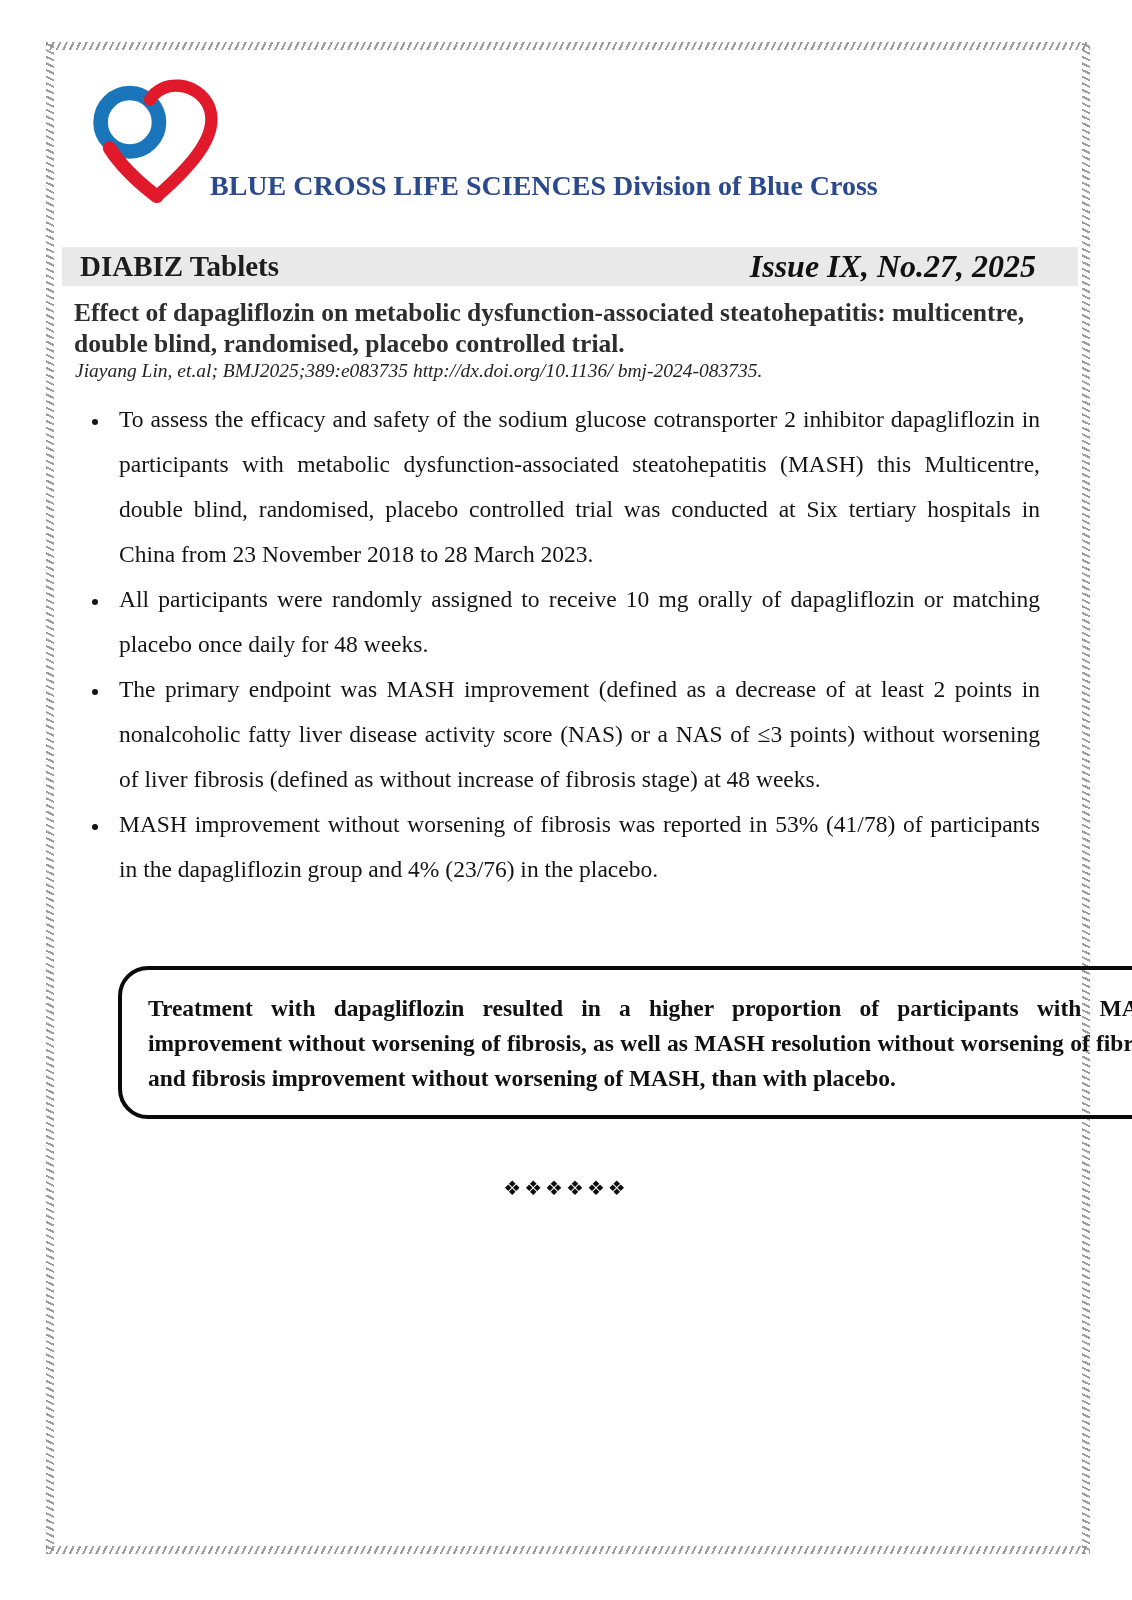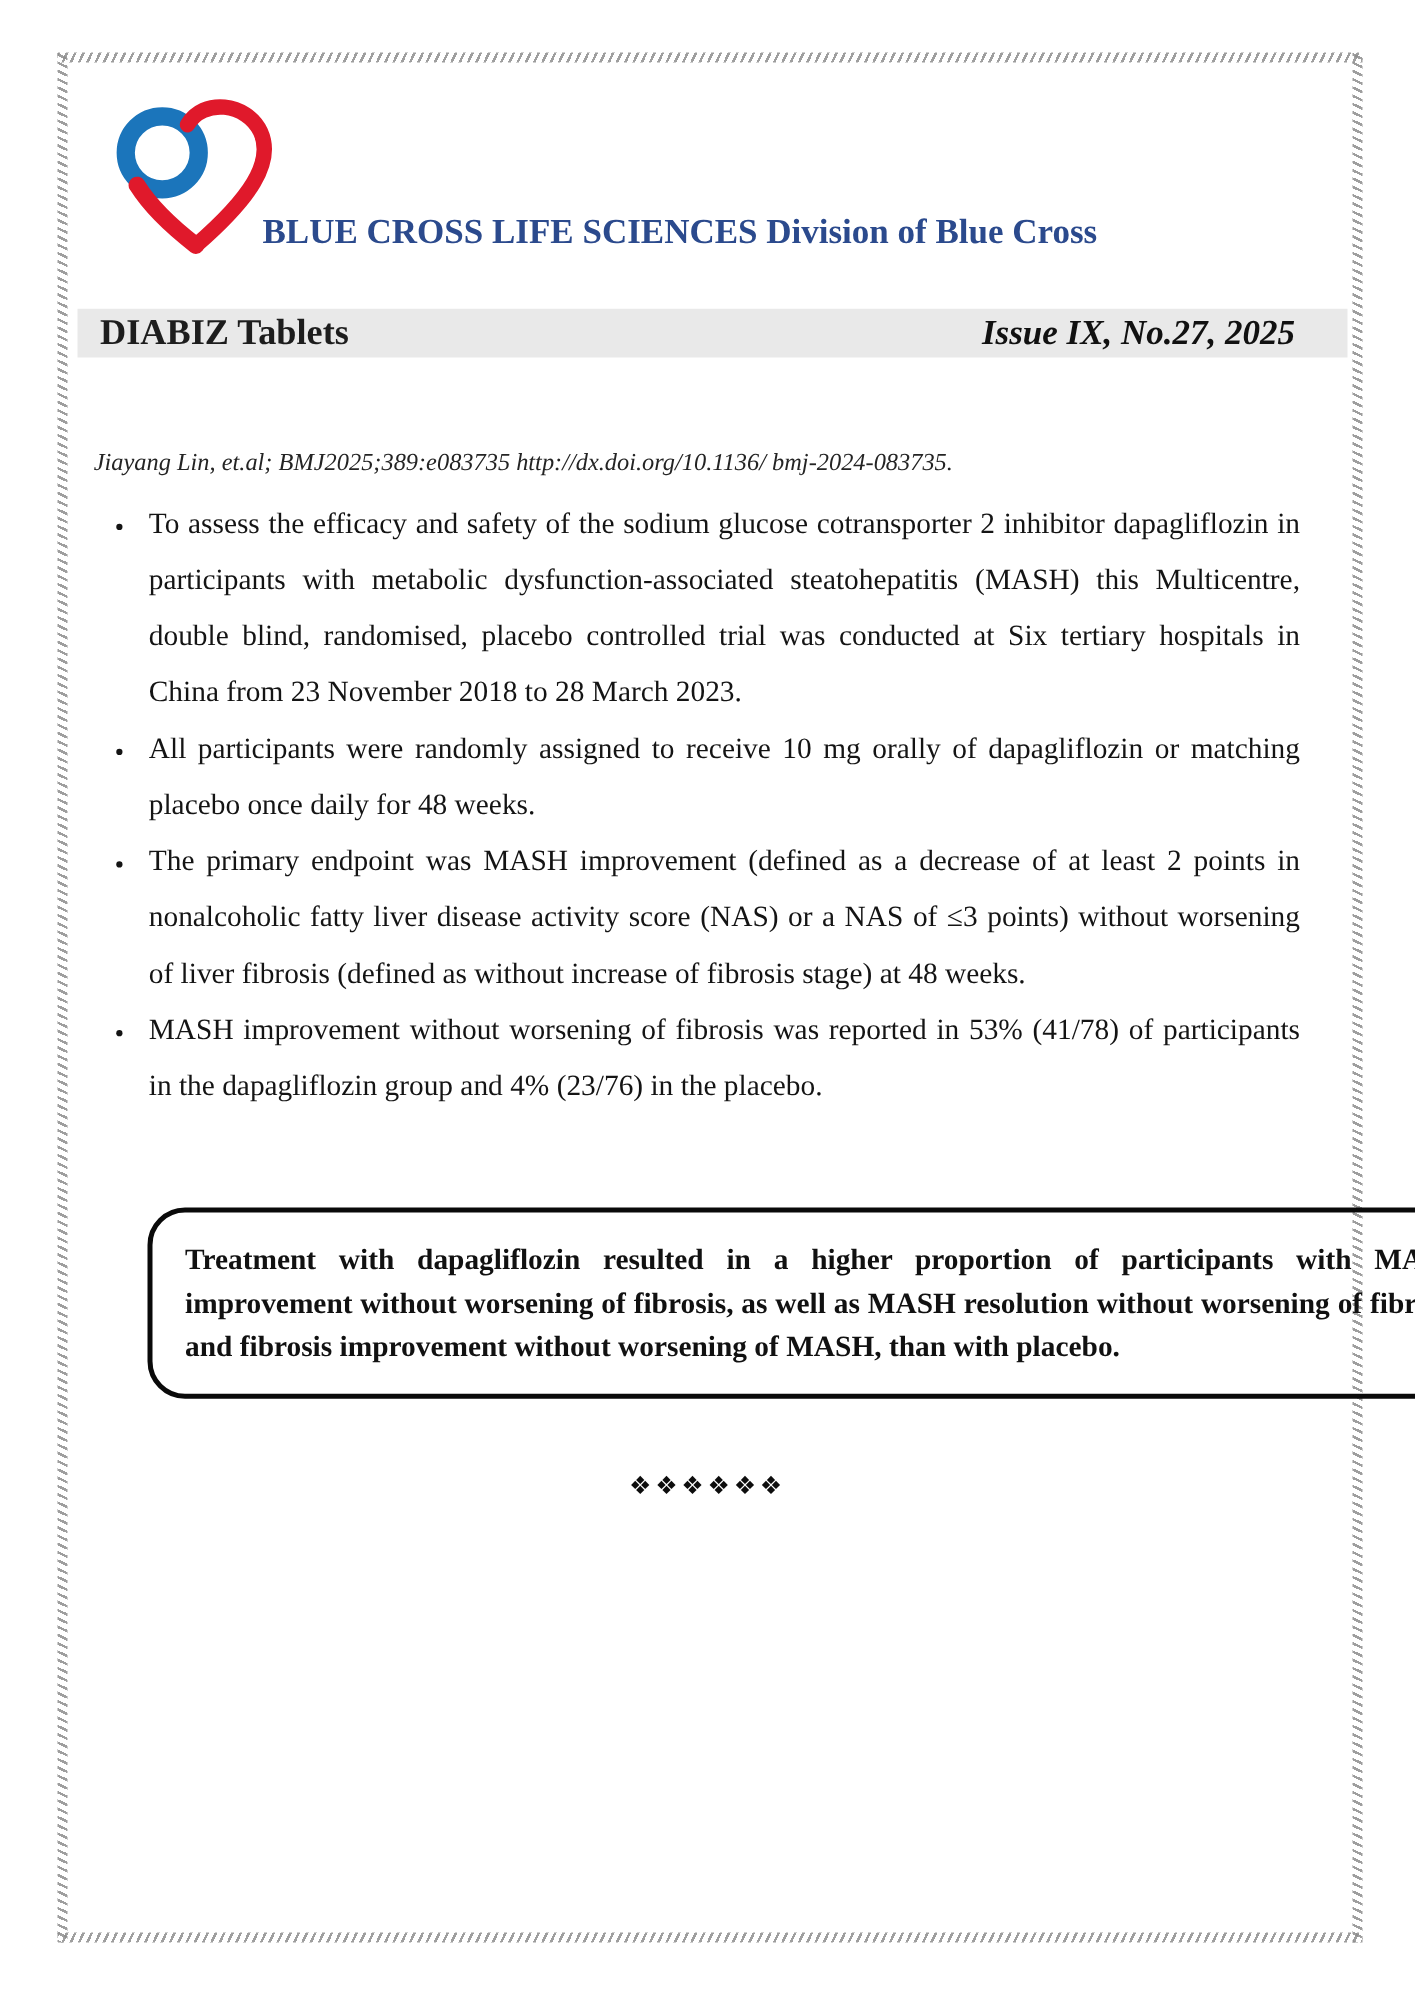--- a/index.html
+++ b/index.html
@@ -41,21 +41,21 @@
   }
 
   .issue-bar {
     position:absolute; left:62px; top:247px; width:1016px; height:39px;
     background:#e9e9e9; display:flex; align-items:center;
     justify-content:space-between; box-sizing:border-box;
     padding:0 42px 0 18px;
     gap:12px;
   }
   .issue-bar .product { font-size:29px; font-weight:bold; color:#1d1d1d; }
-  .issue-bar .issue   { font-size:28px; font-weight:bold; font-style:italic; color:#111;text-align:right; }
+  .issue-bar .issue   { font-size:32px; font-weight:bold; font-style:italic; color:#111;text-align:right; }
 
   .article-title {
     position:absolute; left:74px; top:297px; width:978px;
     font-size:25.5px; font-weight:bold; line-height:31px; color:#2e2e2e;
   }
   .citation {
     position:absolute; left:75px; top:360px; width:978px;
     font-size:19.5px; font-style:italic; color:#242424;
   }
 
@@ -100,20 +100,21 @@
   </div>
 
 
   <div class="subtitle">BLUE CROSS LIFE SCIENCES Division of Blue Cross</div>
 
   <div class="issue-bar">
     <span class="product">DIABIZ Tablets</span>
     <span class="issue">Issue IX, No.27, 2025</span>
   </div>
 
+  <div class="article-title">Effect of dapagliflozin on metabolic dysfunction-associated steatohepatitis: multicentre, double blind, randomised, placebo controlled trial.</div>
 
   <div class="citation">Jiayang Lin, et.al; BMJ2025;389:e083735 http://dx.doi.org/10.1136/ bmj-2024-083735.</div>
 
   <div class="bullets">
     <ul>
       <li>To assess the efficacy and safety of the sodium glucose cotransporter 2 inhibitor dapagliflozin in participants with metabolic dysfunction-associated steatohepatitis (MASH) this Multicentre, double blind, randomised, placebo controlled trial was conducted at Six tertiary hospitals in China from 23 November 2018 to 28 March 2023.</li>
       <li>All participants were randomly assigned to receive 10 mg orally of dapagliflozin or matching placebo once daily for 48 weeks.</li>
       <li>The primary endpoint was MASH improvement (defined as a decrease of at least 2 points in nonalcoholic fatty liver disease activity score (NAS) or a NAS of ≤3 points) without worsening of liver fibrosis (defined as without increase of fibrosis stage) at 48 weeks.</li>
       <li>MASH improvement without worsening of fibrosis was reported in 53% (41/78) of participants in the dapagliflozin group and 4% (23/76) in the placebo.</li>
     </ul>

